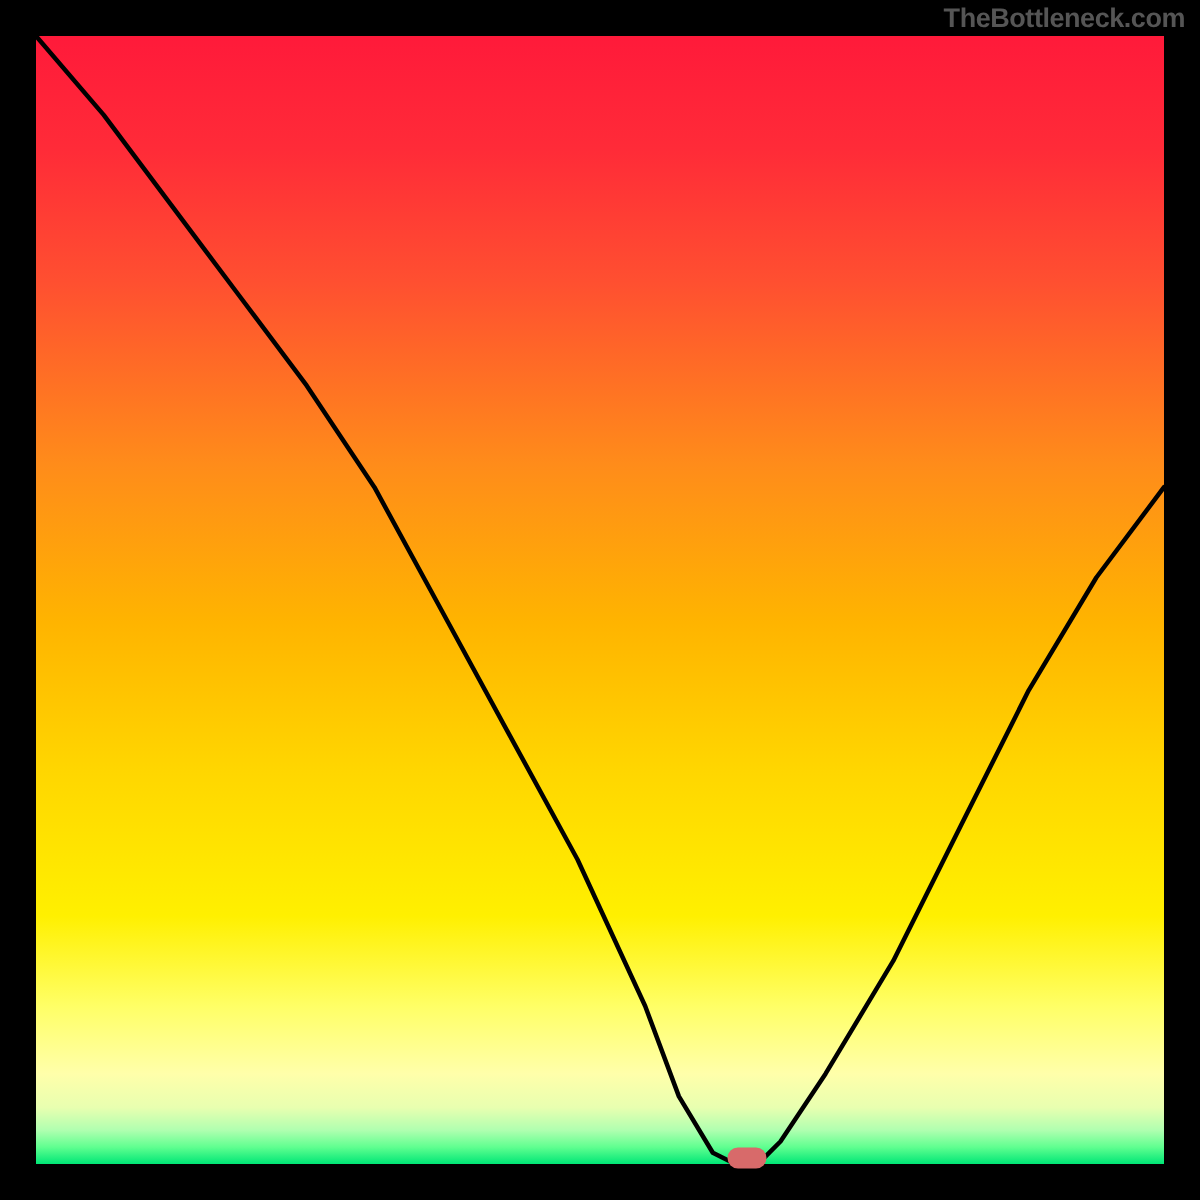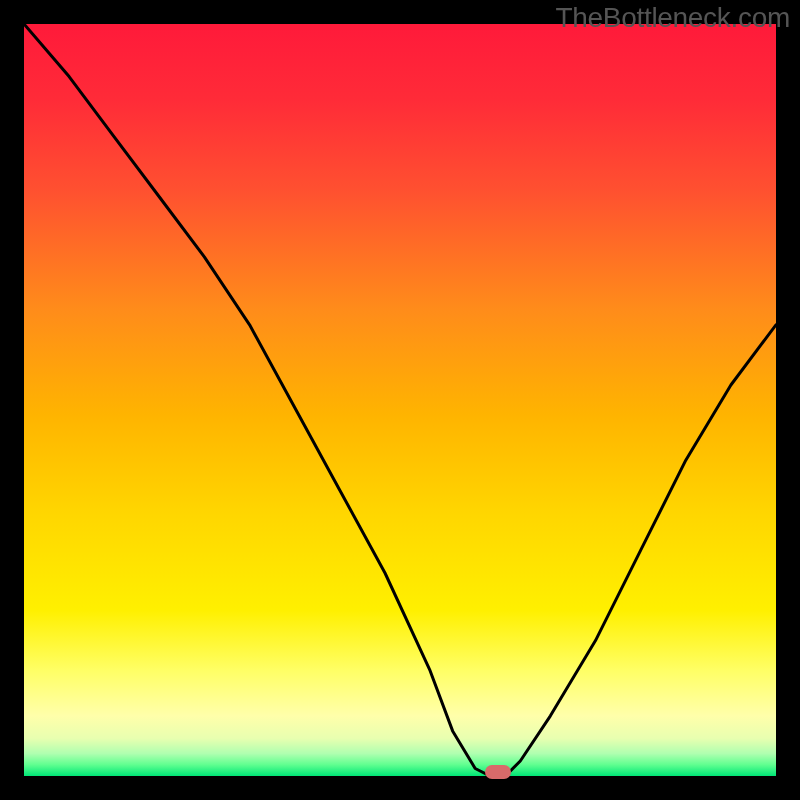--- a/index.html
+++ b/index.html
@@ -9,22 +9,22 @@
     background: #000;
     position: relative;
     font-family: Arial, sans-serif;
     overflow: hidden;
   }
   .watermark {
     position: absolute;
     top: 2px;
     right: 10px;
     color: #555;
-    font-size: 28px;
-    font-weight: normal;
+    font-size: 18px;
+    font-weight: bold;
     z-index: 10;
     letter-spacing: -0.3px;
   }
   .plot-area {
     position: absolute;
     left: 24px;
     top: 24px;
     width: 752px;
     height: 752px;
   }

